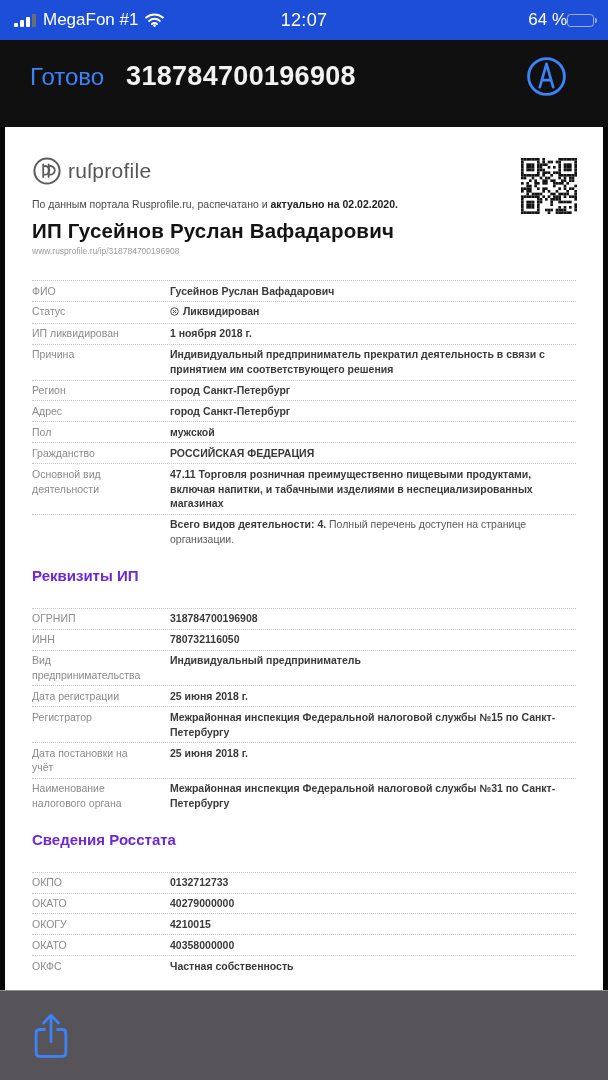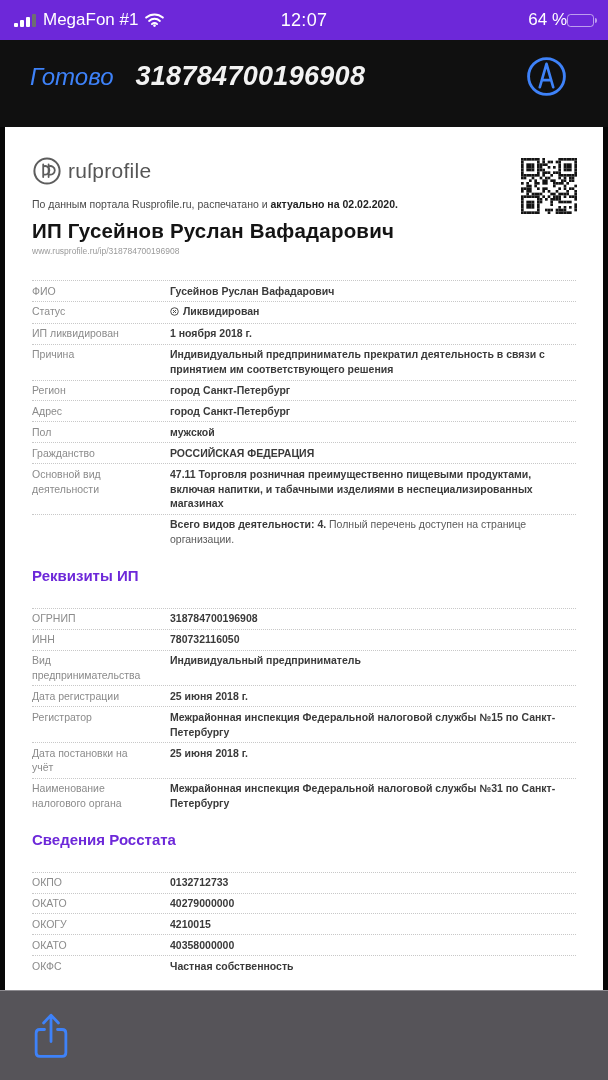--- a/index.html
+++ b/index.html
@@ -9,40 +9,39 @@
     width:608px; height:1080px;
     background:#070707;
     font-family:"Liberation Sans","DejaVu Sans",sans-serif;
     overflow:hidden;
   }
 
   
   .status-bar {
     position:absolute; top:0; left:0; right:0; height:40px;
     display:flex; align-items:center;
-    background:#6d28d9; color:#fff; font-size:17px;
+    background:#1d4ed8; color:#fff; font-size:17px;
     padding:0 14px;
   }
   .sb-left { display:flex; align-items:center; gap:7px; width:225px; }
   .sb-center { flex:1; text-align:center; font-size:18px; font-weight:400; letter-spacing:.3px; }
   .sb-right { display:flex; align-items:center; gap:0; width:225px; justify-content:flex-end; }
   .sig { display:flex; align-items:flex-end; gap:2px; height:13px; }
   .sig span { width:4px; border-radius:1px; background:#fff; display:block; }
   .sig .b1{height:4px;} .sig .b2{height:7px;} .sig .b3{height:10px;} .sig .b4{height:13px; background:#6e6e72;}
   .battery { position:relative; width:27px; height:13px; border:1px solid rgba(255,255,255,.55); border-radius:3.5px; padding:1px; }
   .battery .fill { height:100%; background:#fff; border-radius:1.5px; }
   .battery .nub { position:absolute; right:-4px; top:3.5px; width:2.5px; height:5px; background:rgba(255,255,255,.55); border-radius:0 2px 2px 0; }
 
   
   .nav-bar {
     position:absolute; top:40px; left:0; right:0; height:87px;
     background:#101010;
     display:flex; align-items:center;
     padding:0 0 14px 30px;
-    font-style:italic;
   }
   .done-btn { color:#3e82f9; font-size:24px; font-weight:400; cursor:pointer; }
   .nav-title { color:#f2f2f2; font-size:27px; font-weight:700; margin-left:22px; letter-spacing:.3px; flex:1; }
   .compass-btn { margin-right:40px; cursor:pointer; display:flex; }
 
   
   .page {
     position:absolute; left:5px; top:127px; width:598px; height:1070px;
     background:#fff;
   }

